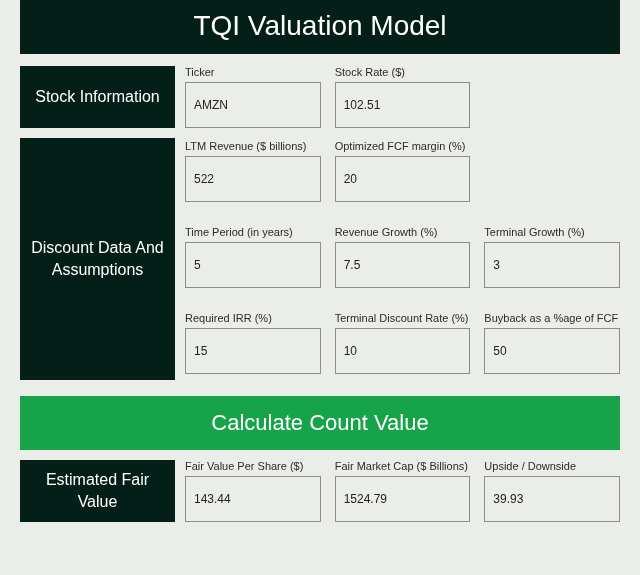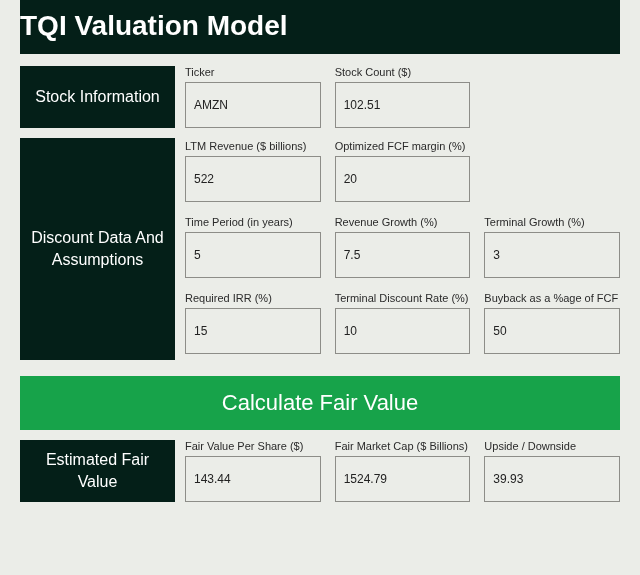--- a/index.html
+++ b/index.html
@@ -6,23 +6,23 @@
   body {
     background: #ebede8;
     font-family: -apple-system, BlinkMacSystemFont, "Segoe UI", Arial, sans-serif;
     width: 640px;
     height: 575px;
     overflow: hidden;
   }
   .title-bar {
     background: #041f18;
     color: #fff;
-    text-align: left;
+    text-align: center;
     font-size: 28px;
-    font-weight: 700;
+    font-weight: 400;
     padding: 10px 0 12px 0;
     margin: 0 20px 12px 20px;
   }
   .section {
     display: flex;
     margin: 0 20px 10px 20px;
     gap: 10px;
   }
   .section-label {
     background: #041f18;
@@ -87,31 +87,31 @@
 
 
 <div class="section">
   <div class="section-label">Stock Information</div>
   <div class="fields two-col">
     <div class="field">
       <div class="field-label">Ticker</div>
       <input class="field-input" value="AMZN" style="">
     </div>
     <div class="field">
-      <div class="field-label">Stock Count ($)</div>
+      <div class="field-label">Stock Rate ($)</div>
       <input class="field-input" value="102.51" style="">
     </div>
     <div></div>
   </div>
 </div>
 
 
 <div class="section">
   <div class="section-label">Discount Data And Assumptions</div>
-  <div class="fields" style="row-gap:14px; padding-top:2px; padding-bottom:6px;">
+  <div class="fields" style="row-gap:24px; padding-top:2px; padding-bottom:6px;">
     <div class="field">
       <div class="field-label">LTM Revenue ($ billions)</div>
       <input class="field-input" value="522" style="">
     </div>
     <div class="field">
       <div class="field-label">Optimized FCF margin (%)</div>
       <input class="field-input" value="20" style="">
     </div>
     <div class="field">
     </div>
@@ -135,21 +135,21 @@
       <div class="field-label">Terminal Discount Rate (%)</div>
       <input class="field-input" value="10" style="">
     </div>
     <div class="field">
       <div class="field-label">Buyback as a %age of FCF</div>
       <input class="field-input" value="50" style="">
     </div>
   </div>
 </div>
 
-<button class="calc-button">Calculate Fair Value</button>
+<button class="calc-button">Calculate Count Value</button>
 
 
 <div class="section">
   <div class="section-label">Estimated Fair Value</div>
   <div class="fields">
     <div class="field">
       <div class="field-label">Fair Value Per Share ($)</div>
       <input class="field-input" readonly="" value="143.44" style="">
     </div>
     <div class="field">

